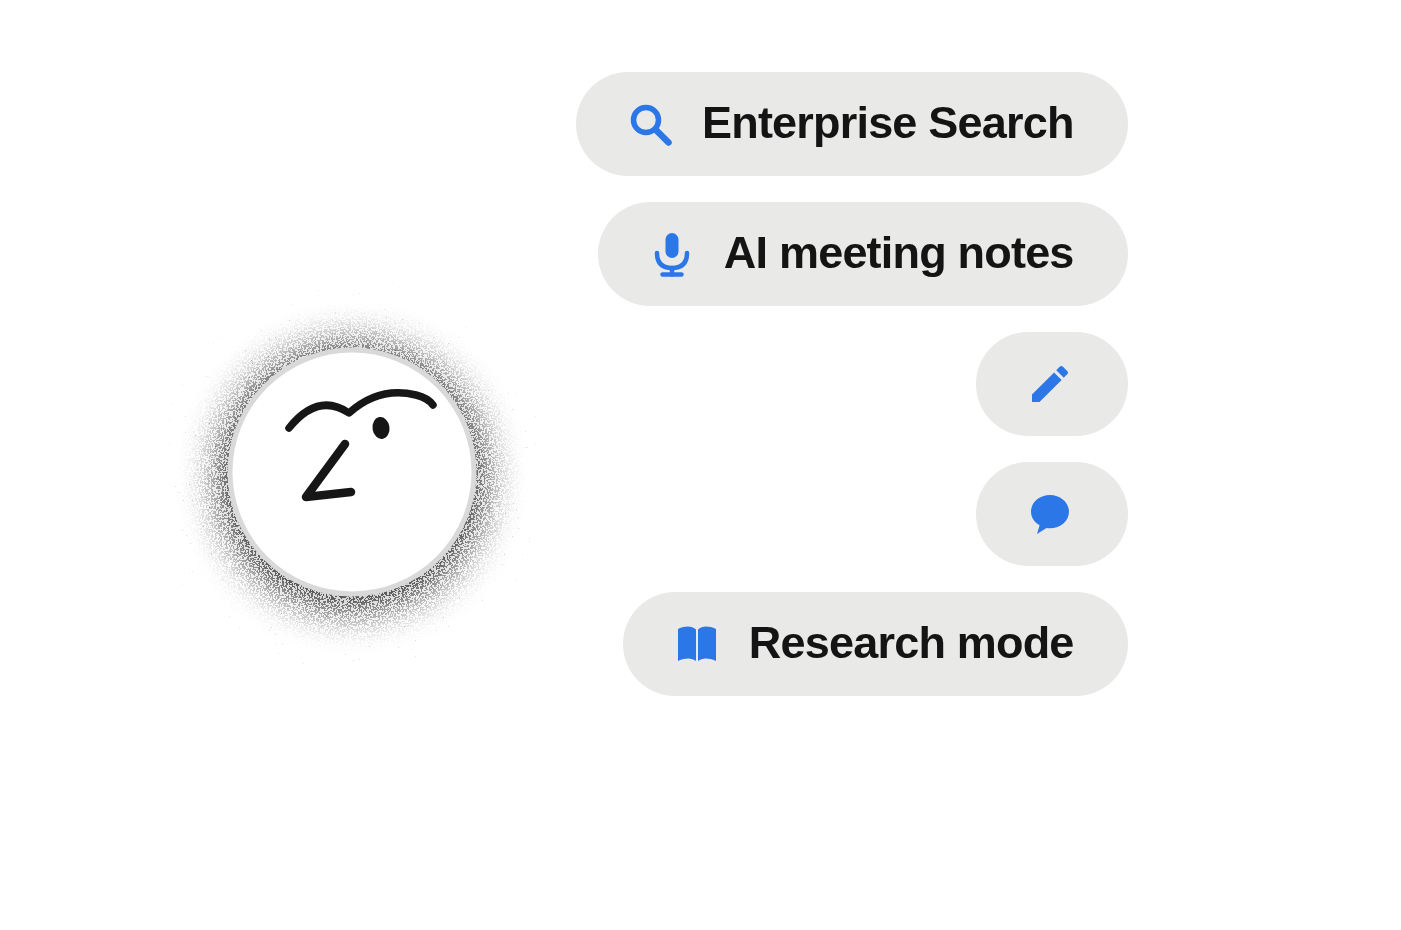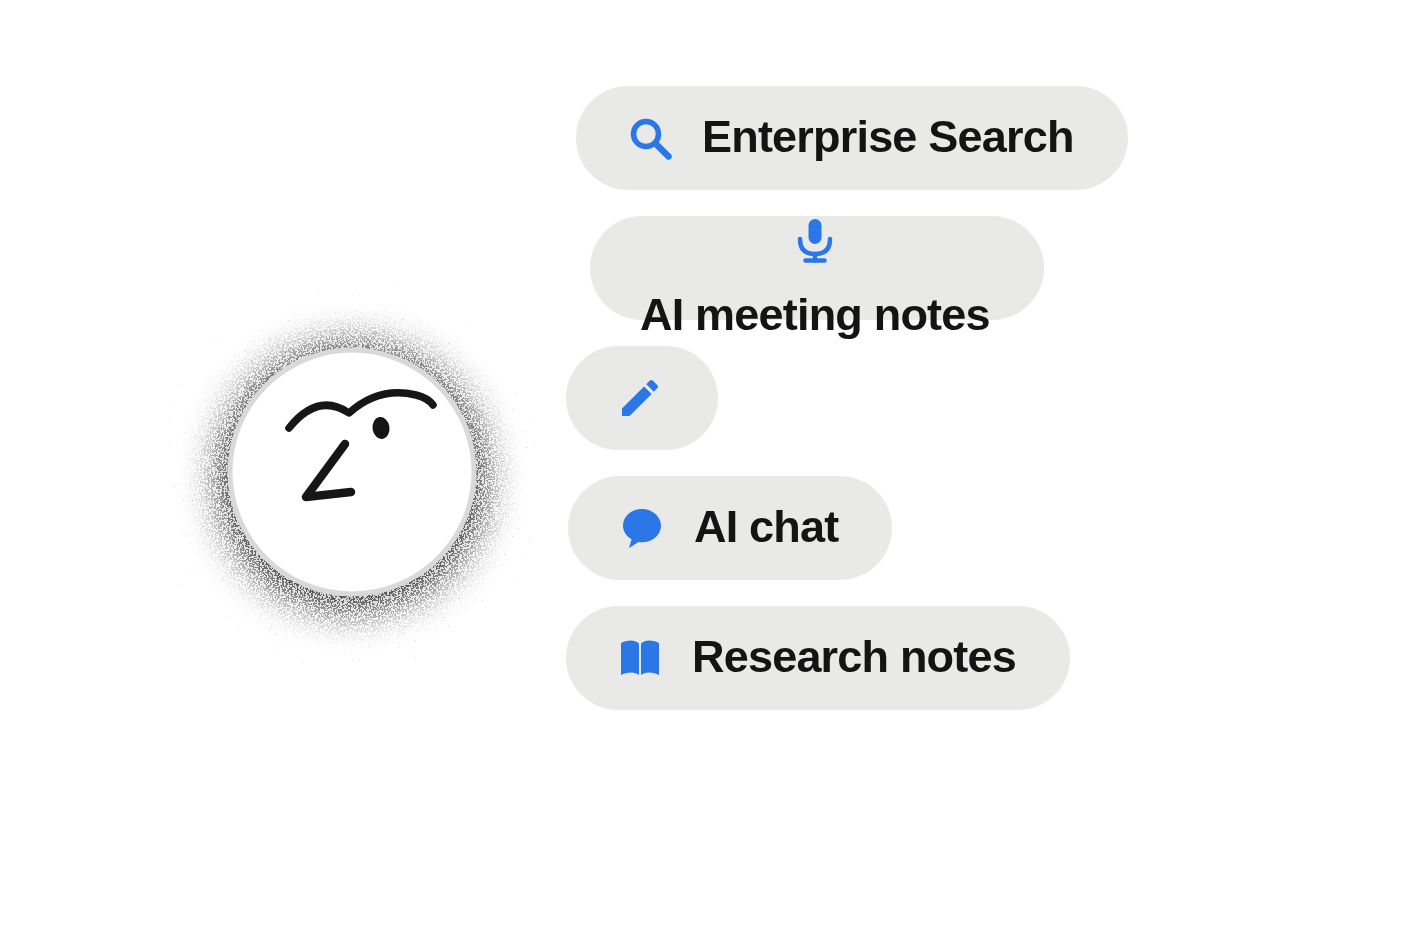--- a/index.html
+++ b/index.html
@@ -15,30 +15,30 @@
 
   
   .avatar-card{
     position:absolute;left:168px;top:286px;width:368px;height:378px;
     border-radius:88px;background:#ffffff;overflow:hidden;
   }
   .avatar-card svg{display:block;width:100%;height:100%;}
 
   
   .pill-column{
-    position:absolute;left:566px;top:86px;
-    display:flex;flex-direction:column;gap:26px;align-items:flex-start;
+    position:absolute;left:566px;top:72px;
+    display:flex;flex-direction:column;gap:26px;align-items:flex-end;
   }
   .pill{
     display:inline-flex;align-items:center;gap:28px;
     height:104px;padding:0 54px 0 50px;
     background:var(--pill-bg);border-radius:60px;border:none;cursor:default;
   }
   .pill.off-1{margin-left:10px;}
-  .pill.off-2{margin-left:24px;flex-direction:column;}
+  .pill.off-2{margin-left:24px;}
   .pill.off-3{margin-left:2px;}
   .pill-label{
     font-size:45px;font-weight:700;color:var(--text);
     letter-spacing:-0.8px;white-space:nowrap;line-height:1;
     padding-bottom:4px;
   }
   .pill-icon{flex:none;width:48px;height:48px;color:var(--accent);}
   .pill-icon svg{display:block;width:48px;height:48px;}
 </style>
 </head>
@@ -118,27 +118,26 @@
       </span>
     </div>
 
 
     <div class="pill off-3">
       <span class="pill-icon">
         <svg viewBox="0 0 48 48">
           <path fill="currentColor" d="M24 5C13.5 5 5 12.4 5 21.5c0 5.8 3.4 10.9 8.6 13.8L11 44l9.5-6.1c1.1.2 2.3.3 3.5.3 10.5 0 19-7.4 19-16.5S34.5 5 24 5z"></path>
         </svg>
       </span>
-      <span class="pill-label">AI chat</span>
     </div>
 
     <div class="pill">
       <span class="pill-icon">
         <svg viewBox="0 0 48 48">
           <path fill="currentColor" d="M5 9 C13 5.5 19 6 23 9.5 V41 C19 38 13 37.5 5 41 Z"></path>
           <path fill="currentColor" d="M43 9 C35 5.5 29 6 25 9.5 V41 C29 38 35 37.5 43 41 Z"></path>
         </svg>
       </span>
-      <span class="pill-label">Research notes</span>
+      <span class="pill-label">Research mode</span>
     </div>
 
   </div>
 </div>
 
 </body></html>

